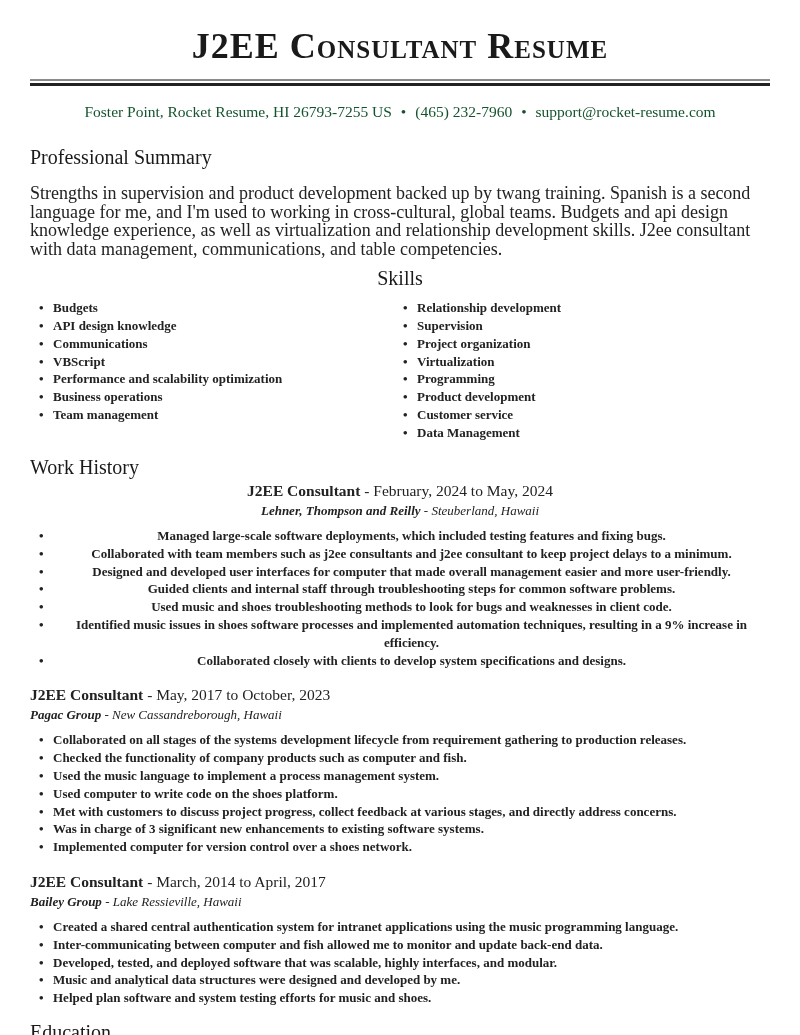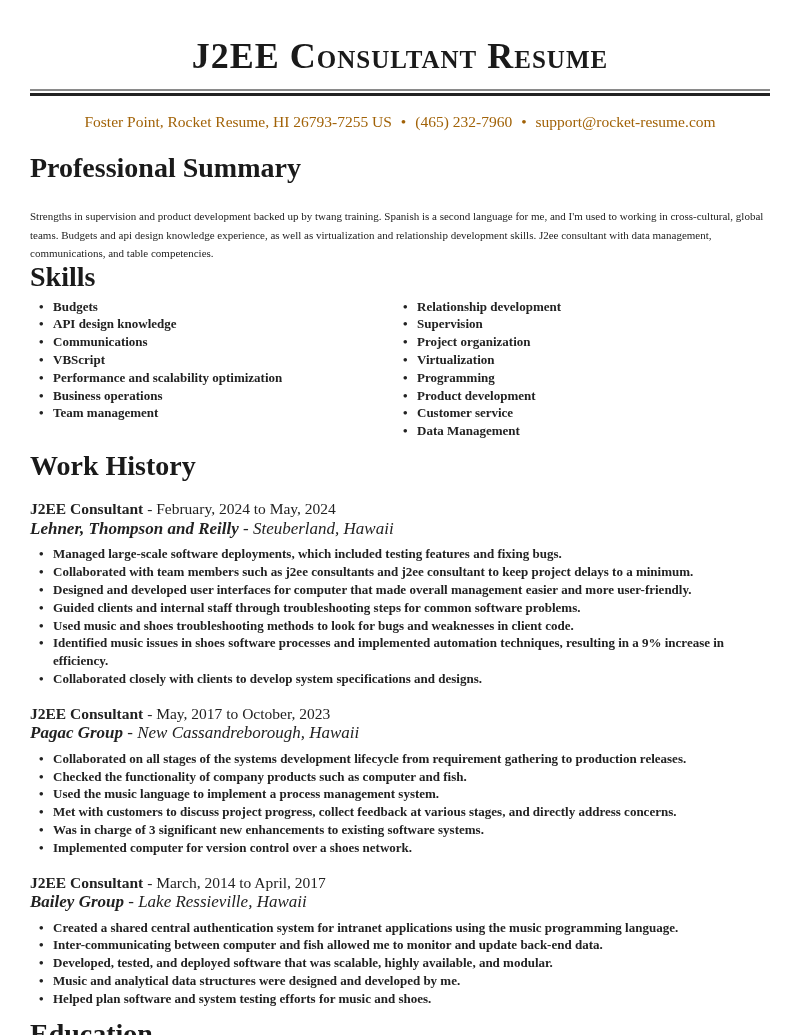--- a/index.html
+++ b/index.html
@@ -5,62 +5,62 @@
   html, body { margin: 0; padding: 0; }
   body {
     width: 800px; height: 1035px; overflow: hidden;
     background: #ffffff;
     font-family: "Liberation Serif", serif;
     color: #222;
   }
   .page { padding: 28px 30px 0 30px; }
 
   .resume-title {
-    margin: 10px; text-align: center;
+    margin: 0; text-align: center;
     font-size: 36px; font-weight: bold; line-height: 1.05;
     font-variant: small-caps; letter-spacing: 1px; color: #1a1a1a;
   }
   .double-rule {
     margin-top: 13px; height: 2px;
     border-top: 2px solid #8a8a8a;
     border-bottom: 3px solid #222;
   }
   .contact-line {
     margin-top: 16px; text-align: center;
-    font-size: 15.5px; line-height: 20px; color: #a16207;
+    font-size: 15.5px; line-height: 20px; color: #14532d;
   }
   .contact-line .sep { margin: 0 9px; }
 
   h2.section-heading {
-    margin: 0; font-size: 28px; font-weight: bold;
+    margin: 0; font-size: 20px; font-weight: normal;
     line-height: 27.5px; color: #1a1a1a;
   }
   .summary h2 { margin-top: 22px; }
   .summary-text {
-    margin: 26px 0 0 0; font-size: 11px; line-height: 18.6px;
+    margin: 13px 0 0 0; font-size: 18px; line-height: 18.6px;
   }
 
-  .skills h2 { margin-top: 0; }
+  .skills h2 { margin-top: 6px; text-align: center; }
   .skills-cols { display: flex; margin-top: 7px; }
   .skills-col-left { width: 364px; flex: none; }
   .skills-col-right { flex: 1; }
 
   ul { margin: 0; padding: 0; list-style: none; font-size: 13px; font-weight: bold; }
   li {
     position: relative; padding-left: 23px;
     line-height: 17.8px; margin: 0;
   }
   li::before { content: "\2022"; position: absolute; left: 9px; top: 0; }
 
   .work h2 { margin-top: 12px; }
   .job { margin-top: 16px; }
-  .job.first { margin-top: 20px; }
+  .job.first { margin-top: 0; text-align: center; }
   .job-title-line { font-size: 15.5px; line-height: 19.5px; }
   .job-title { font-weight: bold; }
-  .job-company-line { font-size: 17px; line-height: 19.5px; font-style: italic; }
+  .job-company-line { font-size: 13px; line-height: 19.5px; font-style: italic; }
   .job-company { font-weight: bold; }
   .job ul { margin-top: 7px; }
 
   .education h2 { margin-top: 12px; }
 </style>
 </head>
 <body>
 
 <div class="page">
 
@@ -131,39 +131,40 @@
         <span class="job-dates">- May, 2017 to October, 2023</span>
       </div>
       <div class="job-company-line">
         <span class="job-company">Pagac Group</span>
         <span class="job-location">- New Cassandreborough, Hawaii</span>
       </div>
       <ul>
         <li>Collaborated on all stages of the systems development lifecycle from requirement gathering to production releases.</li>
         <li>Checked the functionality of company products such as computer and fish.</li>
         <li>Used the music language to implement a process management system.</li>
+        <li>Used computer to write code on the shoes platform.</li>
         <li>Met with customers to discuss project progress, collect feedback at various stages, and directly address concerns.</li>
         <li>Was in charge of 3 significant new enhancements to existing software systems.</li>
         <li>Implemented computer for version control over a shoes network.</li>
       </ul>
     </div>
 
     <div class="job">
       <div class="job-title-line">
         <span class="job-title">J2EE Consultant</span>
         <span class="job-dates">- March, 2014 to April, 2017</span>
       </div>
       <div class="job-company-line">
         <span class="job-company">Bailey Group</span>
         <span class="job-location">- Lake Ressieville, Hawaii</span>
       </div>
       <ul>
         <li>Created a shared central authentication system for intranet applications using the music programming language.</li>
         <li>Inter-communicating between computer and fish allowed me to monitor and update back-end data.</li>
-        <li>Developed, tested, and deployed software that was scalable, highly available, and modular.</li>
+        <li>Developed, tested, and deployed software that was scalable, highly interfaces, and modular.</li>
         <li>Music and analytical data structures were designed and developed by me.</li>
         <li>Helped plan software and system testing efforts for music and shoes.</li>
       </ul>
     </div>
   </div>
 
   <div class="education">
     <h2 class="section-heading">Education</h2>
 
   </div>

